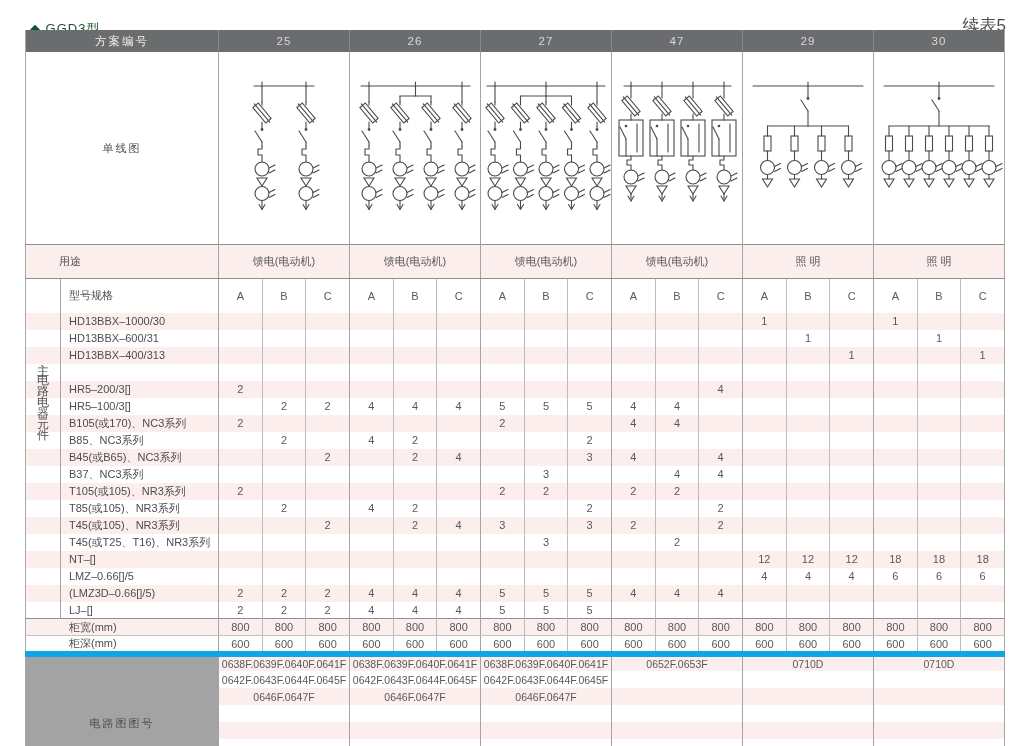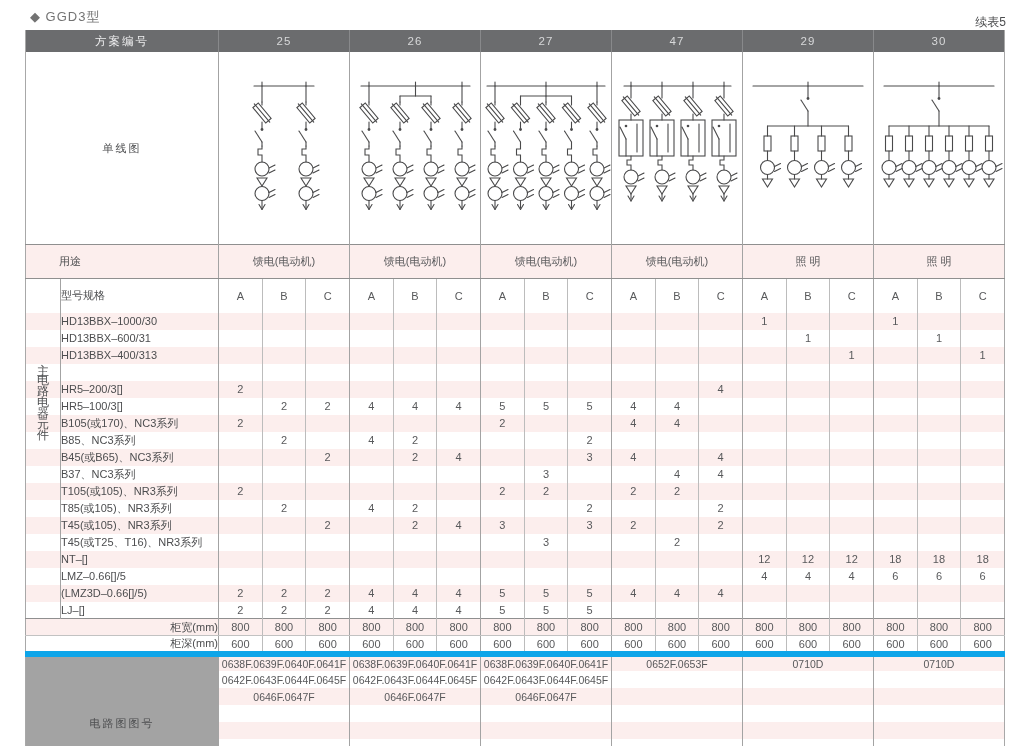--- a/index.html
+++ b/index.html
@@ -1,40 +1,40 @@
 <!DOCTYPE html>
 <html><head>
 <meta charset="utf-8">
 <style>
   html,body{margin:0;padding:0;}
   body{width:1026px;height:746px;background:#ffffff;position:relative;overflow:hidden;
        font-family:"Liberation Sans","DejaVu Sans",sans-serif;color:#4c4d4f;}
-  .title{position:absolute;left:30px;top:8px;font-size:13px;color:#737373;letter-spacing:1px;}
-  .cont{position:absolute;right:20px;top:14px;font-size:12px;color:#4c4d4f;}
+  .title{position:absolute;left:30px;top:20px;font-size:13px;color:#14532d;letter-spacing:1px;}
+  .cont{position:absolute;right:20px;top:14px;font-size:17px;color:#4c4d4f;}
   .wrap{position:absolute;left:25px;top:30px;}
   table{border-collapse:collapse;table-layout:fixed;border:1px solid #a8a8a8;border-top:none;}
   td{padding:0;font-size:11px;text-align:center;vertical-align:middle;overflow:hidden;
      white-space:nowrap;color:#58595b;}
   tr.hdr td{background:#6b6c6e;color:#d8d9da;height:22px;font-size:11.5px;letter-spacing:1px;
      border-left:1px solid #88898b;margin-left:9px;}
   tr.hdr td:first-child{border-left:none;color:#f0f0f1;letter-spacing:2px;}
   .pink{background:#fceeed;}
   .maj{border-left:1px solid #a3a3a3;}
   .sub{border-left:1px solid #bcbcbc;}
   .strip{border-right:1px solid #a3a3a3;}
   tr.diag td{height:192px;background:#fff;}
   .dcell svg{display:block;margin:0 auto;}
   .r19{height:34px;} .r17{height:17px;}
   tr.usage td{border-top:1px solid #8f8f8f;border-bottom:1px solid #8f8f8f;}
   tr.widthrow td{border-top:1px solid #8f8f8f;border-bottom:1px solid #c2c2c2;}
   tr.depthrow td{border-bottom:6px solid #0ea5e9;}
   tr.remark td{border-top:1px solid #8f8f8f;margin-left:32px;}
-  .lbl{text-align:left;color:#4c4d4f;}
+  .lbl{text-align:left;padding-left:8px;color:#4c4d4f;}
   .lbl2{text-align:left;padding-left:33px;color:#4c4d4f;}
-  .lblw{text-align:right;padding-left:43px;color:#4c4d4f;}
+  .lblw{text-align:left;padding-left:43px;color:#4c4d4f;}
   .figlbl,.rlbl,.dlabel{color:#4c4d4f;letter-spacing:2px;background:#a3a3a3;}
   .rlbl{background:transparent;}
   .fignum{font-size:10.5px;margin-top:16px;}
   .vlabel{position:absolute;left:0;top:199px;width:35px;height:325px;pointer-events:none;}
   .vlabel span{display:block;writing-mode:vertical-lr;text-orientation:upright;
      letter-spacing:11px;font-size:12px;color:#4c4d4f;margin:0 auto;position:relative;
      top:50%;transform:translateY(-50%);}
 </style>
 </head>
 <body>

